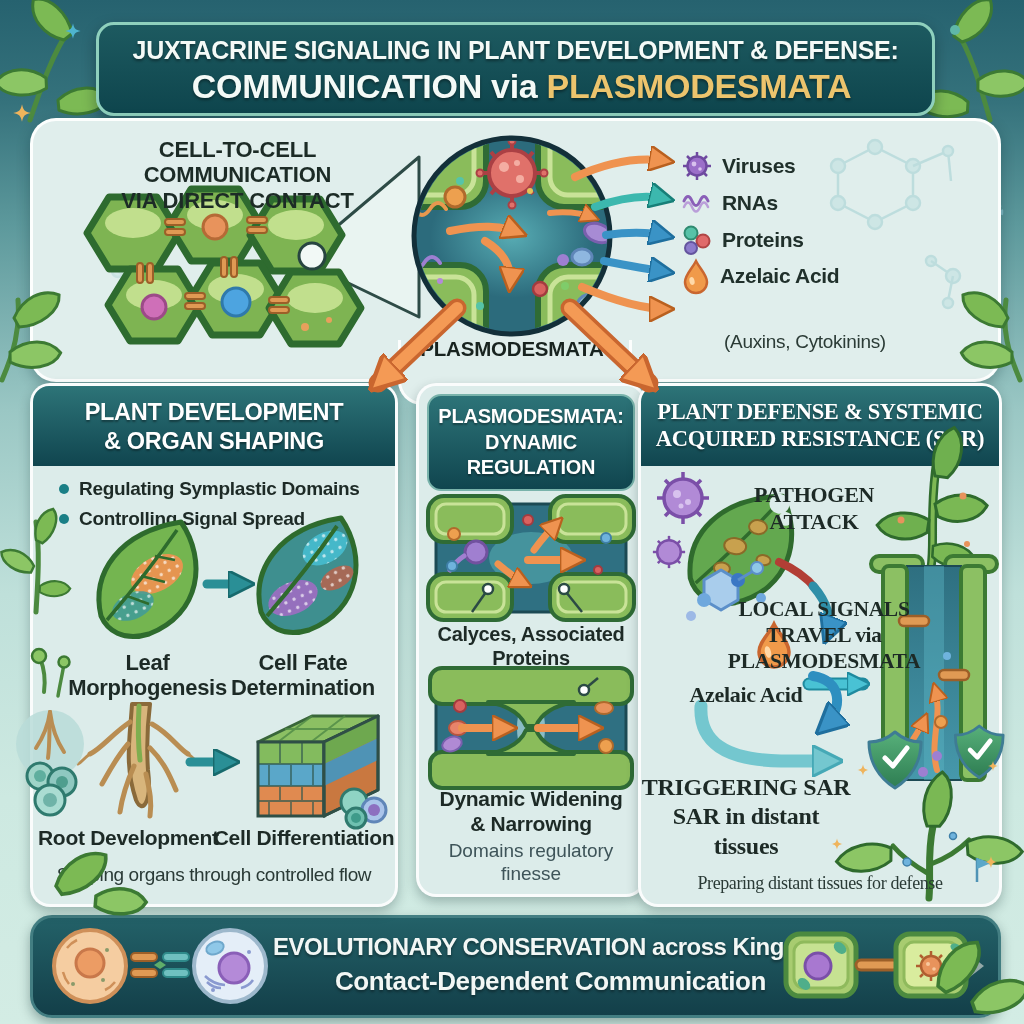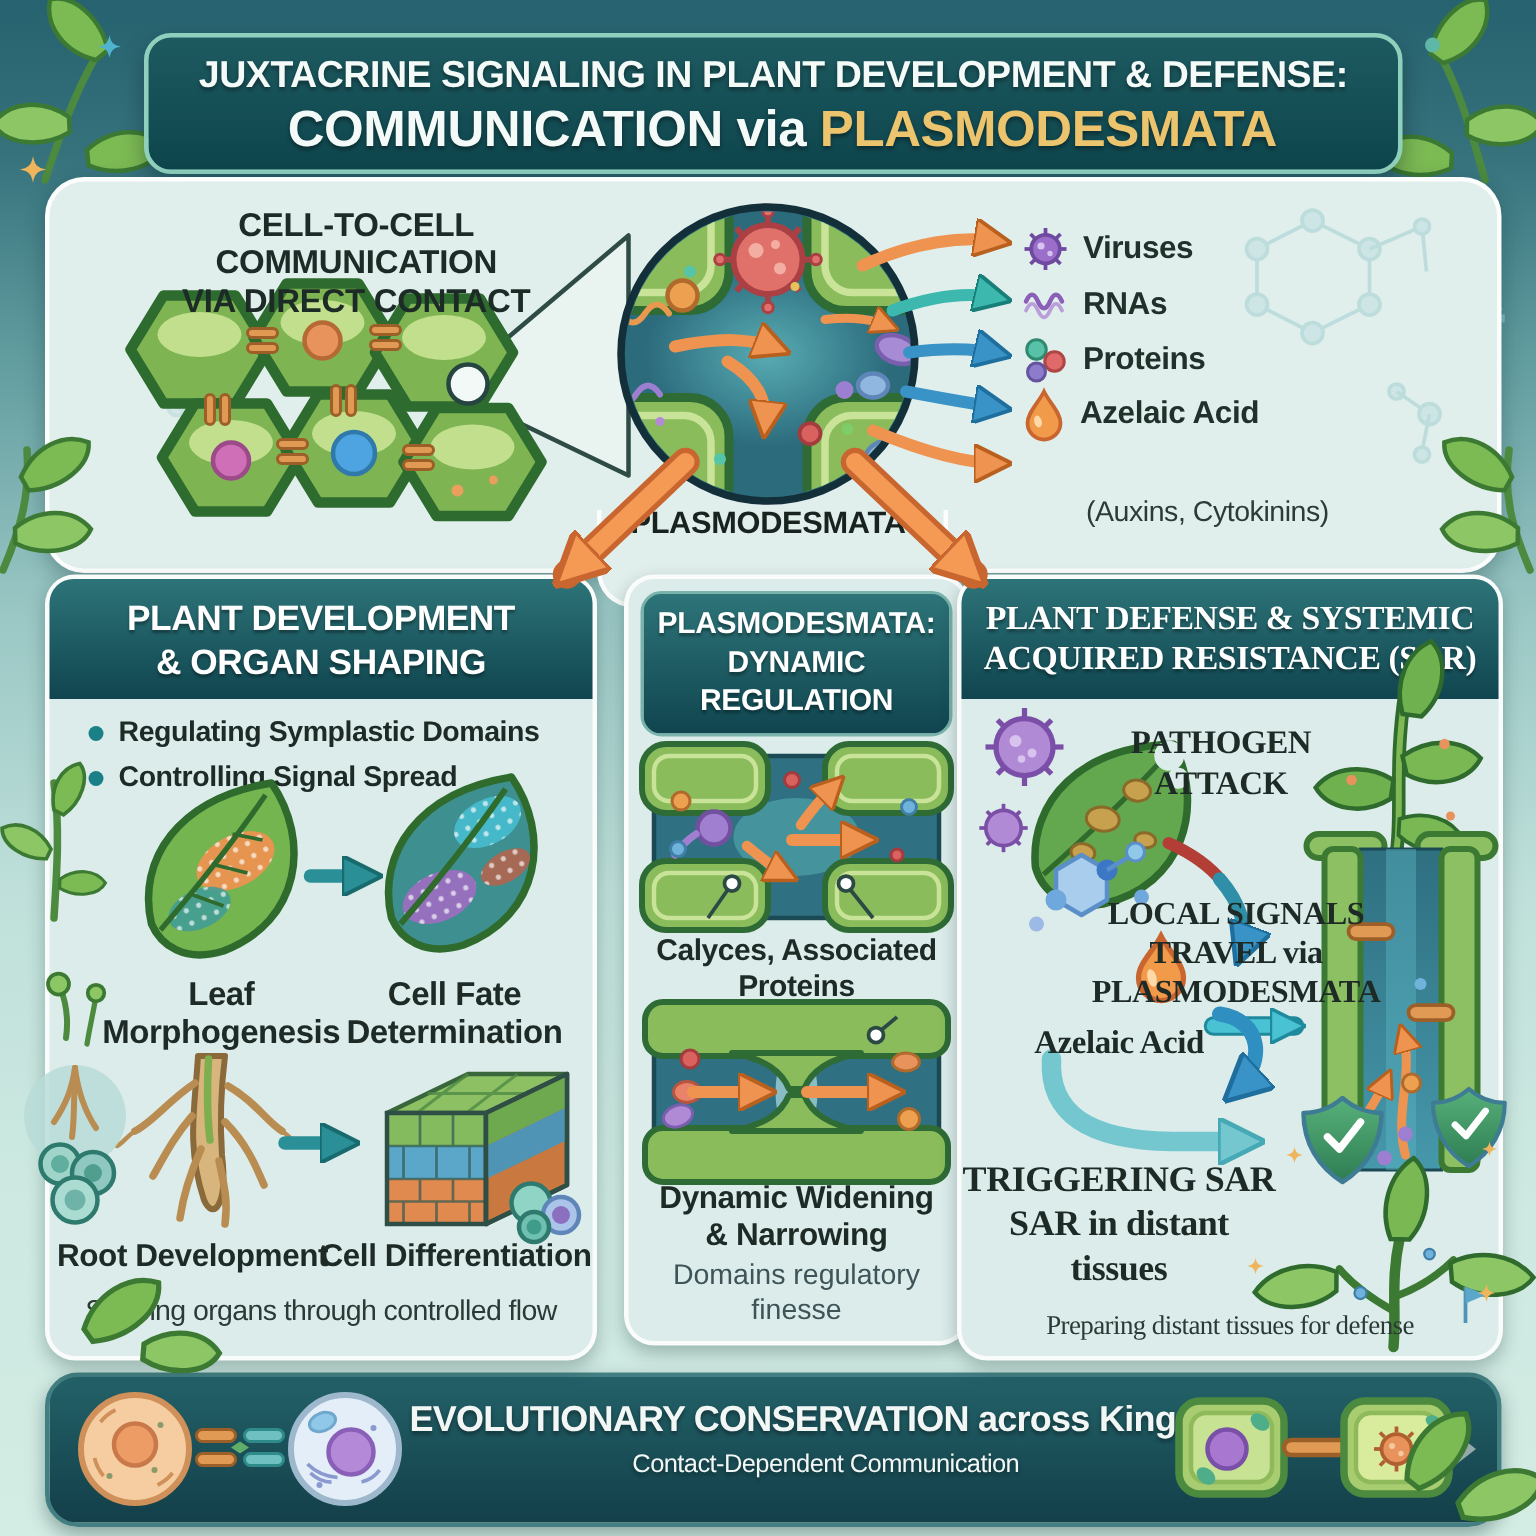--- a/index.html
+++ b/index.html
@@ -48,21 +48,21 @@
   .foot{position:absolute;text-align:center;color:#2a3a36;font-weight:500;letter-spacing:-.4px;white-space:nowrap;}
   .cap{position:absolute;text-align:center;color:#1d2a26;font-weight:700;line-height:1.2;letter-spacing:-.3px;}
   .subcap{position:absolute;text-align:center;color:#3e5459;font-weight:500;line-height:1.2;}
   .rtxt{position:absolute;text-align:center;color:#1d2a26;font-weight:800;line-height:1.22;letter-spacing:-.3px;}
   .bottom-banner{left:30px;top:915px;width:965px;height:97px;border-radius:22px;
     background:linear-gradient(180deg,#236168,#133f49);border:3px solid #437e82;
     box-shadow:0 5px 12px rgba(10,40,40,.35);z-index:2;}
   .banner-text{position:absolute;left:240px;right:170px;top:15px;text-align:center;color:#f2f7f5;
     text-shadow:0 2px 3px rgba(0,0,0,.4);}
   .banner-l1{font-size:24px;font-weight:800;letter-spacing:-.5px;white-space:nowrap;}
-  .banner-l2{font-size:17px;font-weight:400;margin-top:5px;letter-spacing:-.4px;white-space:nowrap;}
+  .banner-l2{font-size:26px;font-weight:700;margin-top:5px;letter-spacing:-.4px;white-space:nowrap;}
   .z5{z-index:5;} .z6{z-index:6;pointer-events:none;} .z1{z-index:1;}
 </style>
 </head>
 <body>
 
 <div class="canvas">
 
 <svg width="0" height="0" aria-hidden="true">
   <defs>
     <marker id="mO" viewBox="0 0 10 10" refX="7" refY="5" markerWidth="3.2" markerHeight="3.2" orient="auto">

